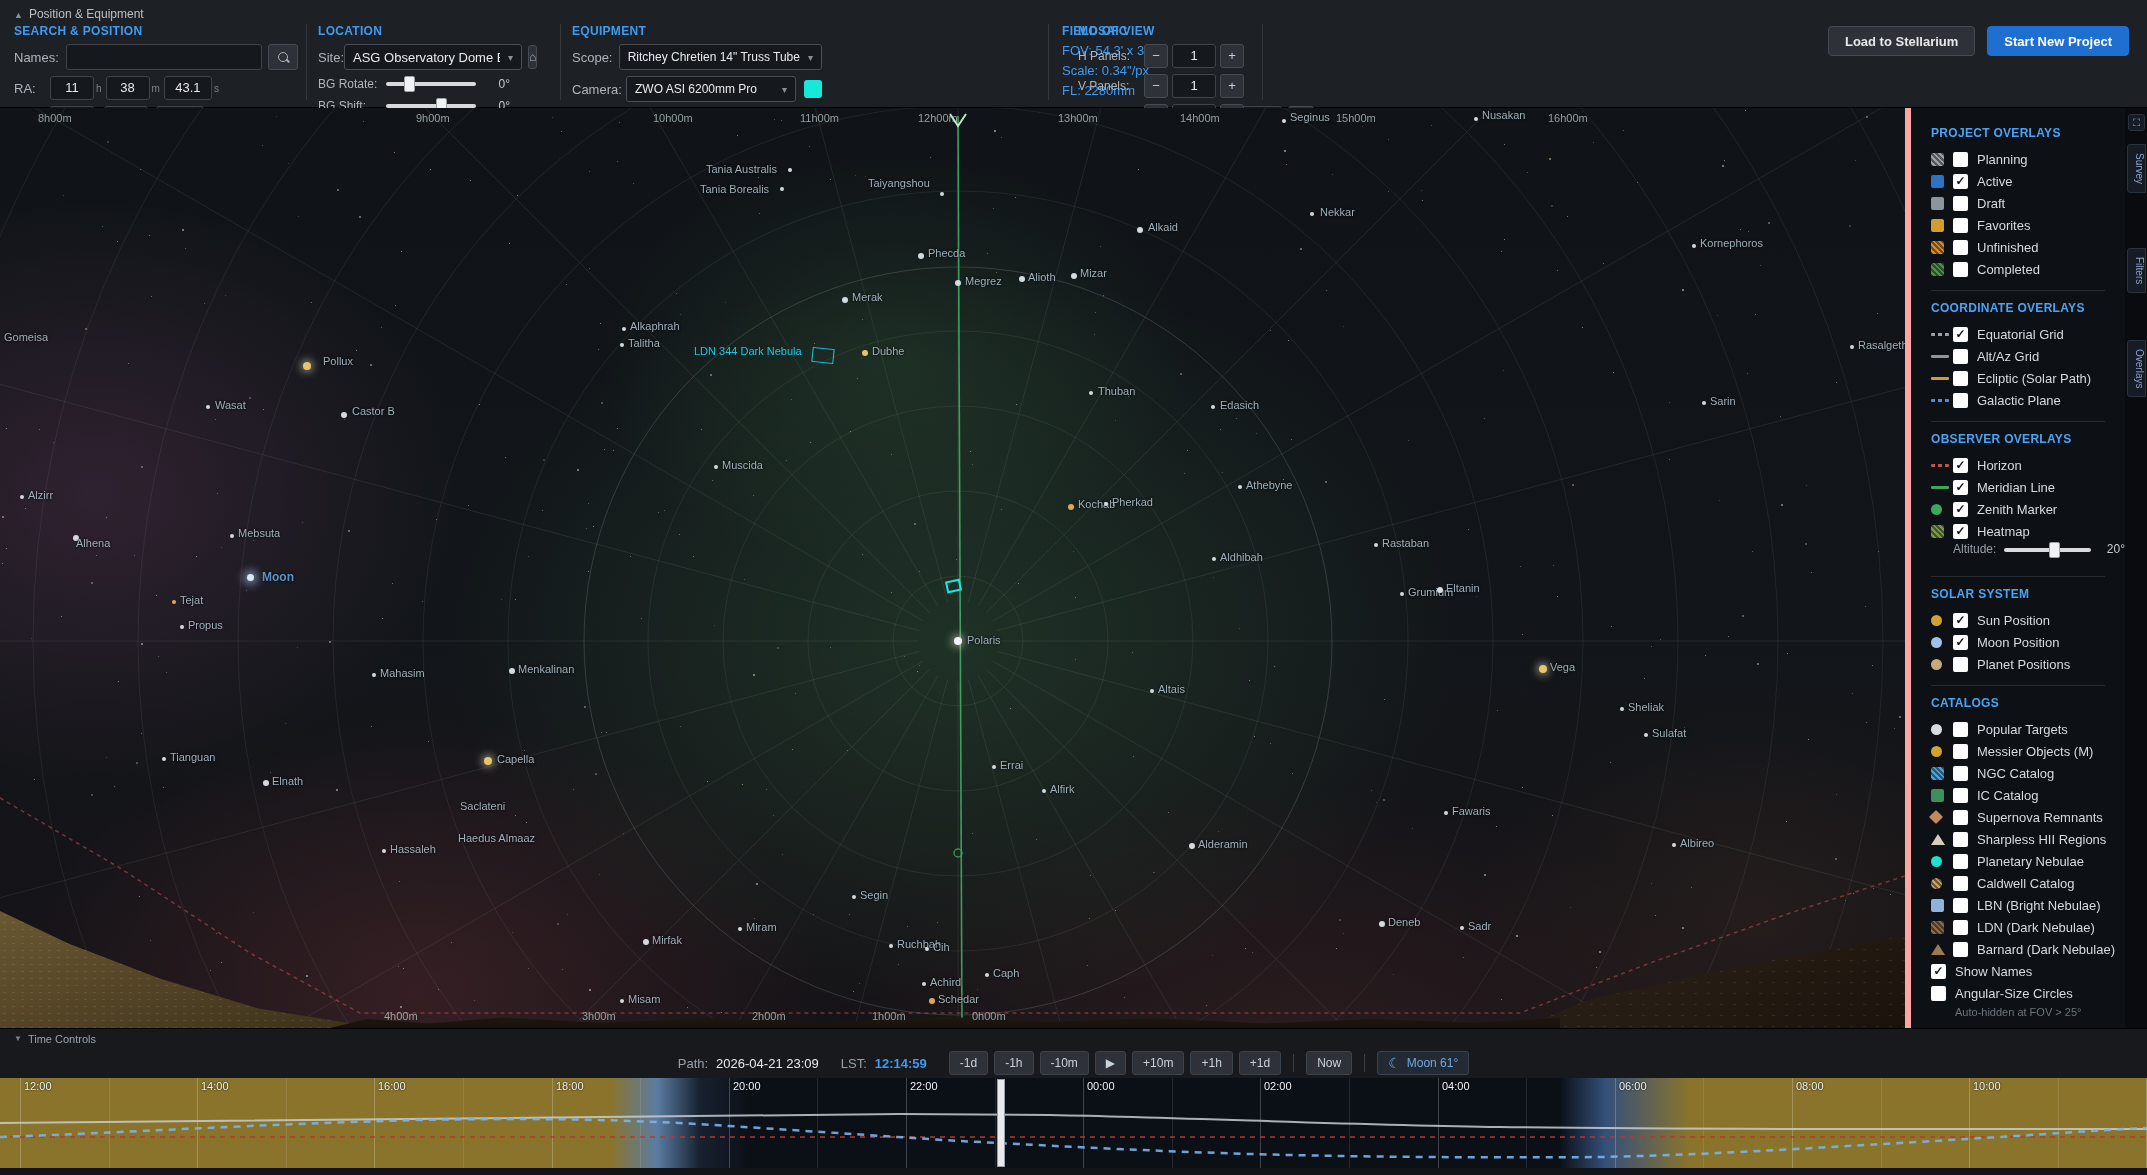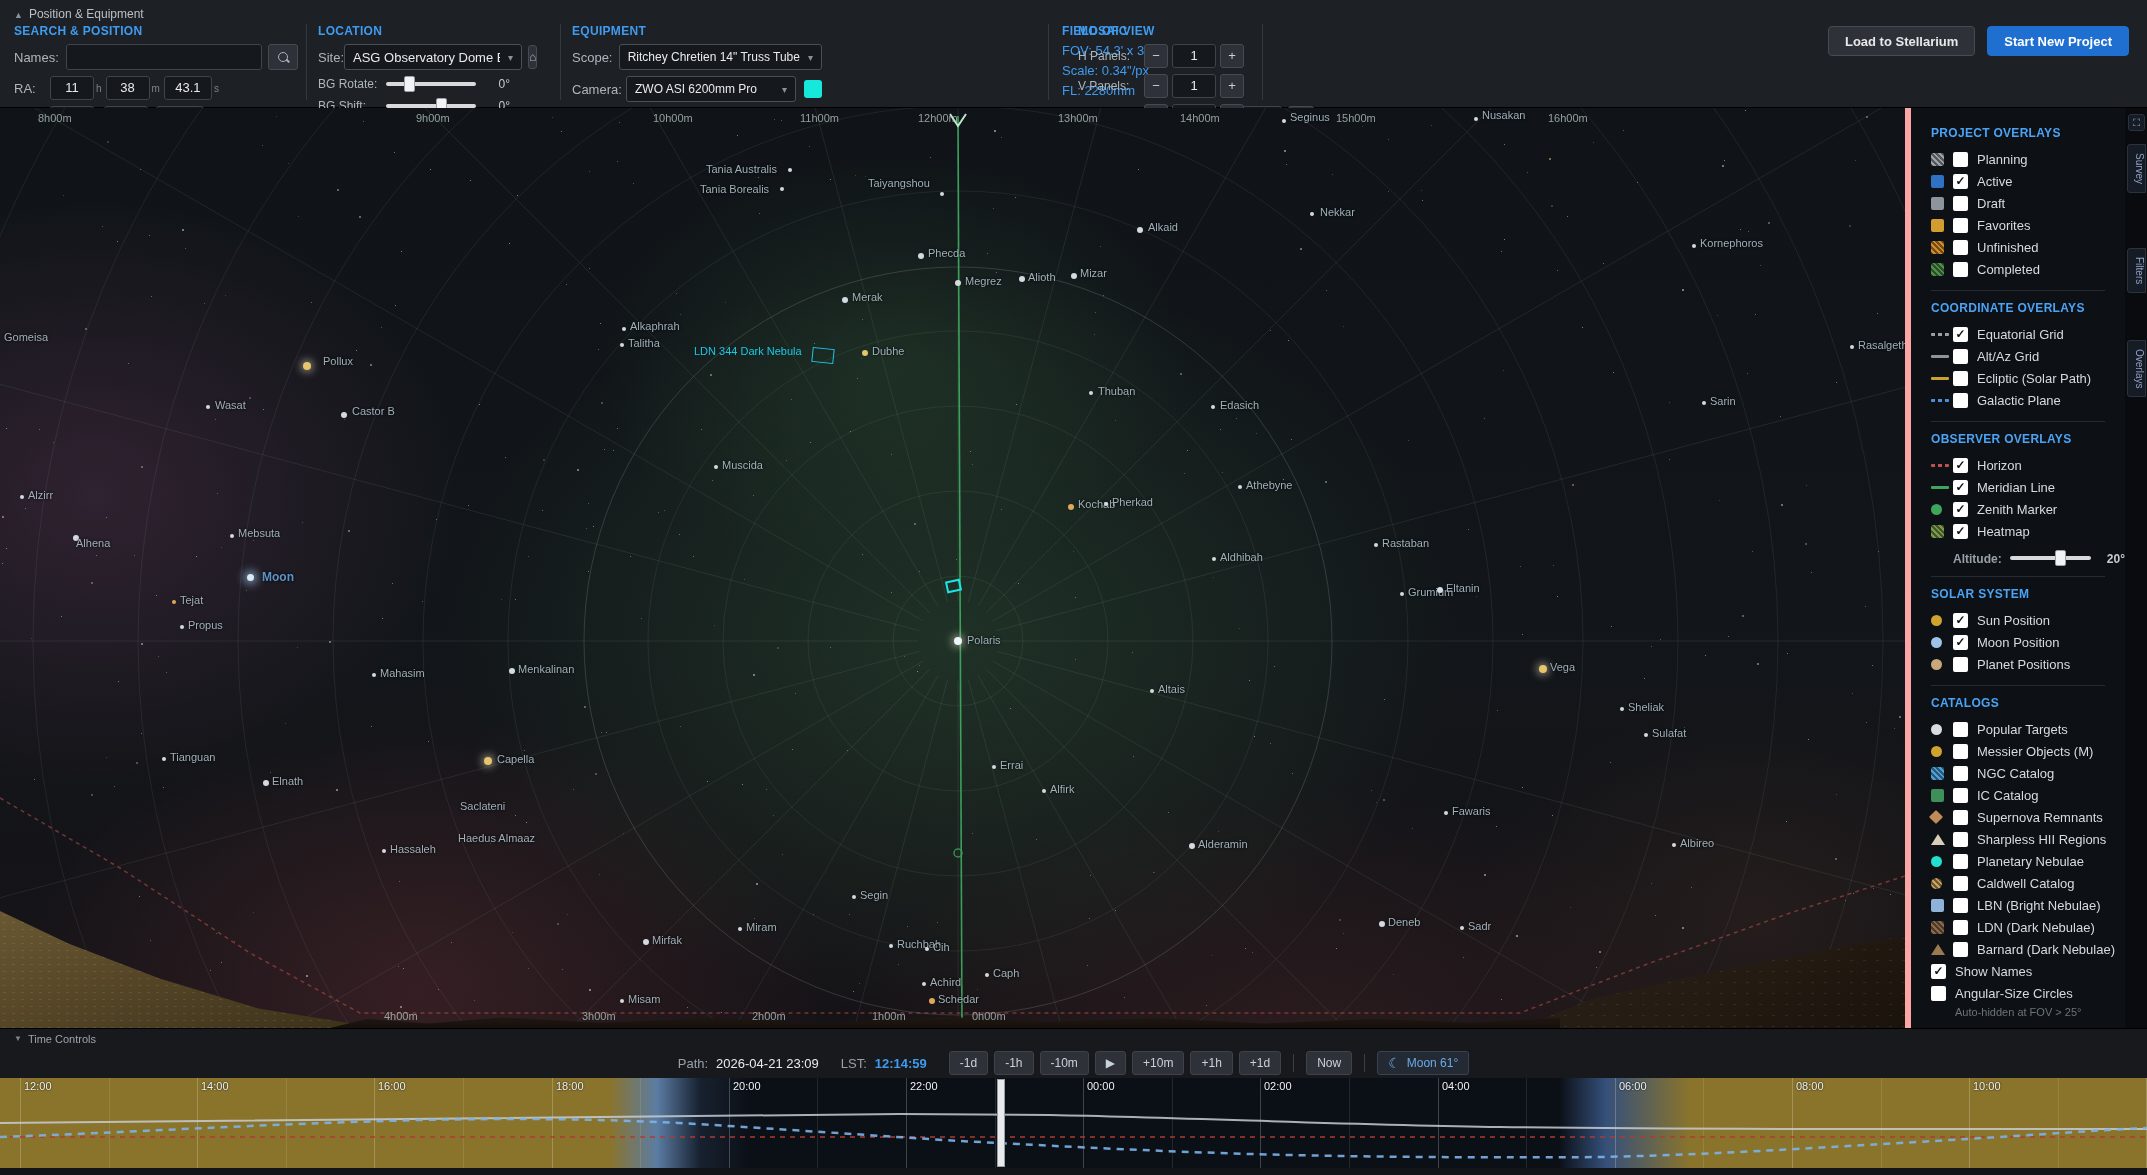--- a/index.html
+++ b/index.html
@@ -89,21 +89,21 @@
   .sb-cb { width:15px; height:15px; background:#fff; border-radius:2px; display:flex; align-items:center;
            justify-content:center; color:#0d1014; font-size:12px; font-weight:bold; margin-right:9px; }
   .sb-label { color:#d6dbe0; font-size:13px; }
   .sb-div { height:1px; background:#262b31; margin:10px 20px 10px 0; }
   .sw-square { width:13px; height:13px; border-radius:2px; }
   .sw-dot { width:11px; height:11px; border-radius:50%; }
   .sw-line { width:18px; height:3px; border-radius:1px; }
   .sw-diamond { width:10px; height:10px; transform:rotate(45deg); border-radius:1px; }
   .sw-tri { width:0; height:0; border-left:7px solid transparent; border-right:7px solid transparent; border-bottom:11px solid; }
   .pattern { background-image:repeating-linear-gradient(45deg, rgba(0,0,0,.45) 0 2px, transparent 2px 4px); }
-  .alt-row { display:flex; align-items:flex-end; height:24px; padding-left:22px;font-weight:bold; }
+  .alt-row { display:flex; align-items:flex-start; height:24px; padding-left:22px; }
   .alt-row .lab { font-size:12px; color:#97a0a8; }
   .note { color:#6b747c; font-size:11px; padding-left:24px; margin-top:2px; }
 
   
   #tabstrip { position:absolute; left:2125px; top:108px; width:22px; height:920px; background:#090b0e; }
   .vtab { position:absolute; left:2px; width:19px; background:#161c25; border:1px solid #2a3340; border-radius:3px 0 0 3px;
           color:#8fa3c8; font-size:10px; writing-mode:vertical-rl; text-align:center; padding:8px 0; cursor:pointer; }
   #tab-expand { position:absolute; left:3px; top:6px; width:17px; height:17px; background:#161c25; border:1px solid #2a3340;
                 border-radius:3px; color:#8fa3c8; font-size:10px; text-align:center; line-height:16px; cursor:pointer; }
 

